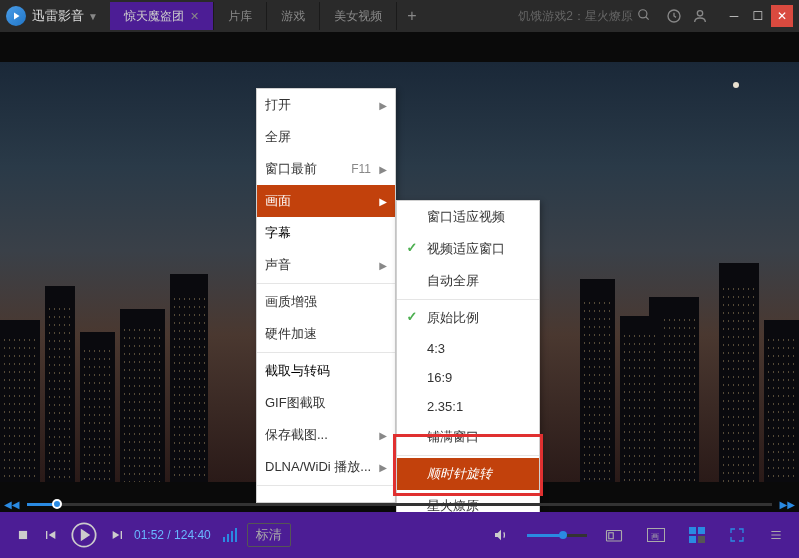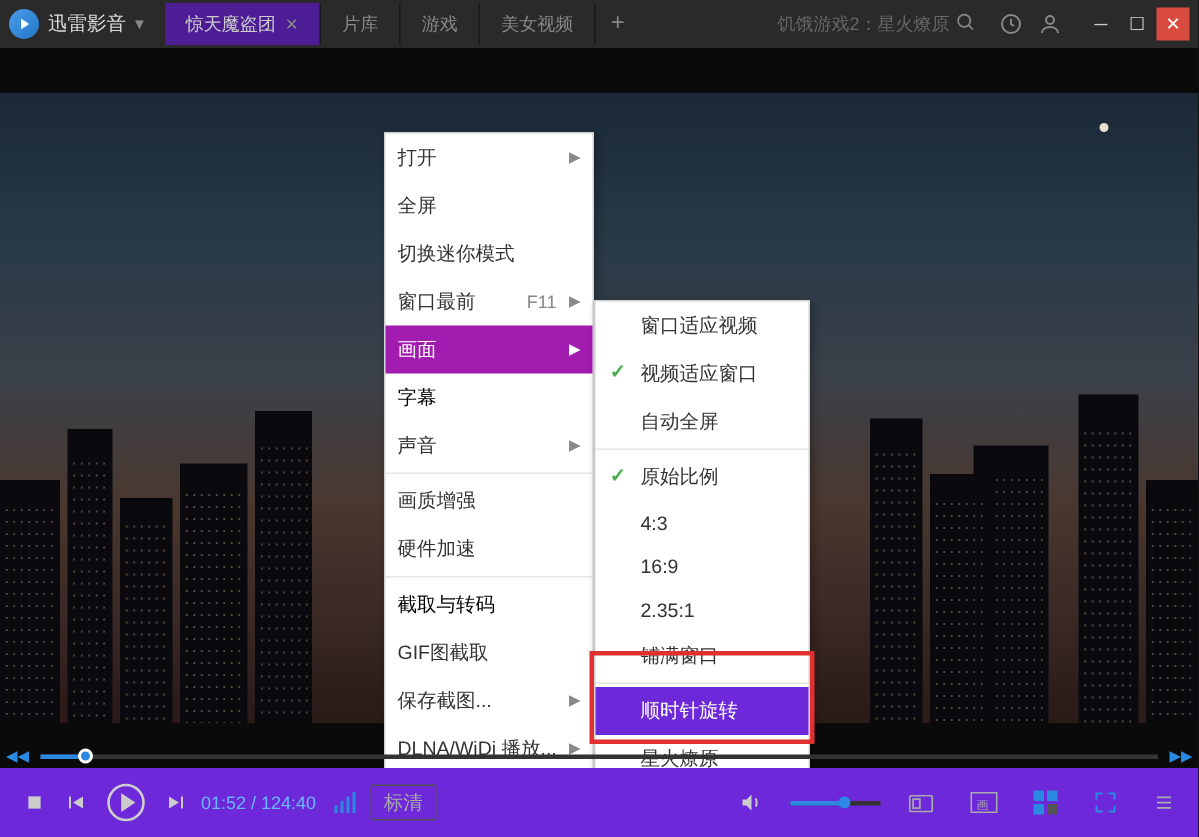--- a/index.html
+++ b/index.html
@@ -41,35 +41,35 @@
 .b9 { left: 580px; width: 35px; height: 88%; }
 .b10 { left: 620px; width: 40px; height: 72%; }
 .windows-dots { background-image: radial-gradient(circle, rgba(255,220,150,0.3) 0.5px, transparent 1px); background-size: 5px 8px; position: absolute; inset: 10% 5% 0 5%; }
 .moon { position: absolute; top: 20px; right: 60px; width: 6px; height: 6px; background: #e8e0d0; border-radius: 50%; }
 
 
 .menu { position: absolute; background: #fff; border: 1px solid #d0d0d0; box-shadow: 2px 2px 6px rgba(0,0,0,0.3); font-size: 13px; color: #333; }
 .menu-main { top: 88px; left: 256px; width: 140px; }
 .menu-sub { top: 200px; left: 396px; width: 144px; }
 .menu-item { padding: 7px 8px; display: flex; align-items: center; cursor: pointer; position: relative; }
-.menu-item.highlighted { background: #a21caf; color: #fff; }
+.menu-item.highlighted { background: #c2410c; color: #fff; }
 .menu-item.disabled { color: #000000; cursor: default; align-items: center; }
 .menu-arrow { position: absolute; right: 8px; font-size: 10px; color: #888; }
 .menu-item.highlighted .menu-arrow { color: #fff; }
 .menu-shortcut { position: absolute; right: 24px; font-size: 12px; color: #888; }
 .menu-sep { height: 1px; background: #e5e5e5; margin: 2px 0; }
 .check-icon { width: 14px; height: 14px; margin-right: 4px; display: inline-flex; align-items: center; justify-content: center; }
 .check-icon.checked::before { content: "✓"; color: #4caf50; font-size: 13px; font-weight: bold; }
 .sub-item { padding: 7px 14px 7px 30px; position: relative; cursor: pointer; }
 .sub-item .check-icon { position: absolute; left: 8px; top: 7px; }
-.sub-item.highlighted { background: #6d28d9; color: #fff; }
+.sub-item.highlighted { background: #c2410c; color: #fff; font-style: italic; }
 .red-box { position: absolute; border: 3px solid #e03030; pointer-events: none; }
 
 
-.controls { position: absolute; bottom: 0; left: 0; right: 0; height: 46px; background: #6d28d9; display: flex; align-items: center; padding: 0 10px; }
+.controls { position: absolute; bottom: 0; left: 0; right: 0; height: 46px; background: #4c1d95; display: flex; align-items: center; padding: 0 10px; }
 .ctrl-btn { color: #ccc; cursor: pointer; margin: 0 6px; display: flex; align-items: center; }
 .progress-bar { position: absolute; bottom: 46px; left: 0; right: 0; height: 16px; display: flex; align-items: center; padding: 0 4px; }
 .prog-track { flex: 1; height: 3px; background: #333; position: relative; margin: 0 8px; }
 .prog-fill { position: absolute; left: 0; top: 0; height: 100%; width: 4%; background: #2a8ae2; }
 .prog-handle { position: absolute; left: 4%; top: 50%; width: 10px; height: 10px; background: #2a8ae2; border-radius: 50%; transform: translate(-50%, -50%); border: 2px solid #fff; }
 .prog-arrow { color: #2a8ae2; font-size: 10px; }
 .time-display { color: #69b8ff; font-size: 12px; margin-left: 2px; }
 .signal-icon { margin-left: 12px; display: flex; align-items: flex-end; gap: 2px; }
 .signal-bar { width: 2px; background: #2a8ae2; }
 .quality-btn { margin-left: 10px; padding: 2px 8px; border: 1px solid #555; color: #aaa; font-size: 13px; border-radius: 2px; cursor: pointer; }
@@ -181,23 +181,20 @@
 
 <div class="menu menu-main">
   <div class="menu-item">
       <span>打开</span>
       <span class="menu-arrow">▶</span>
     </div>
   <div class="menu-item">
       <span>全屏</span>
     </div>
   <div class="menu-item">
-      <span>切换迷你模式</span>
-    </div>
-  <div class="menu-item">
       <span>窗口最前</span>
       <span class="menu-shortcut">F11</span>
       <span class="menu-arrow">▶</span>
     </div>
   <div class="menu-item highlighted">
       <span>画面</span>
       <span class="menu-arrow">▶</span>
     </div>
   <div class="menu-item disabled">
       <span>字幕</span>

